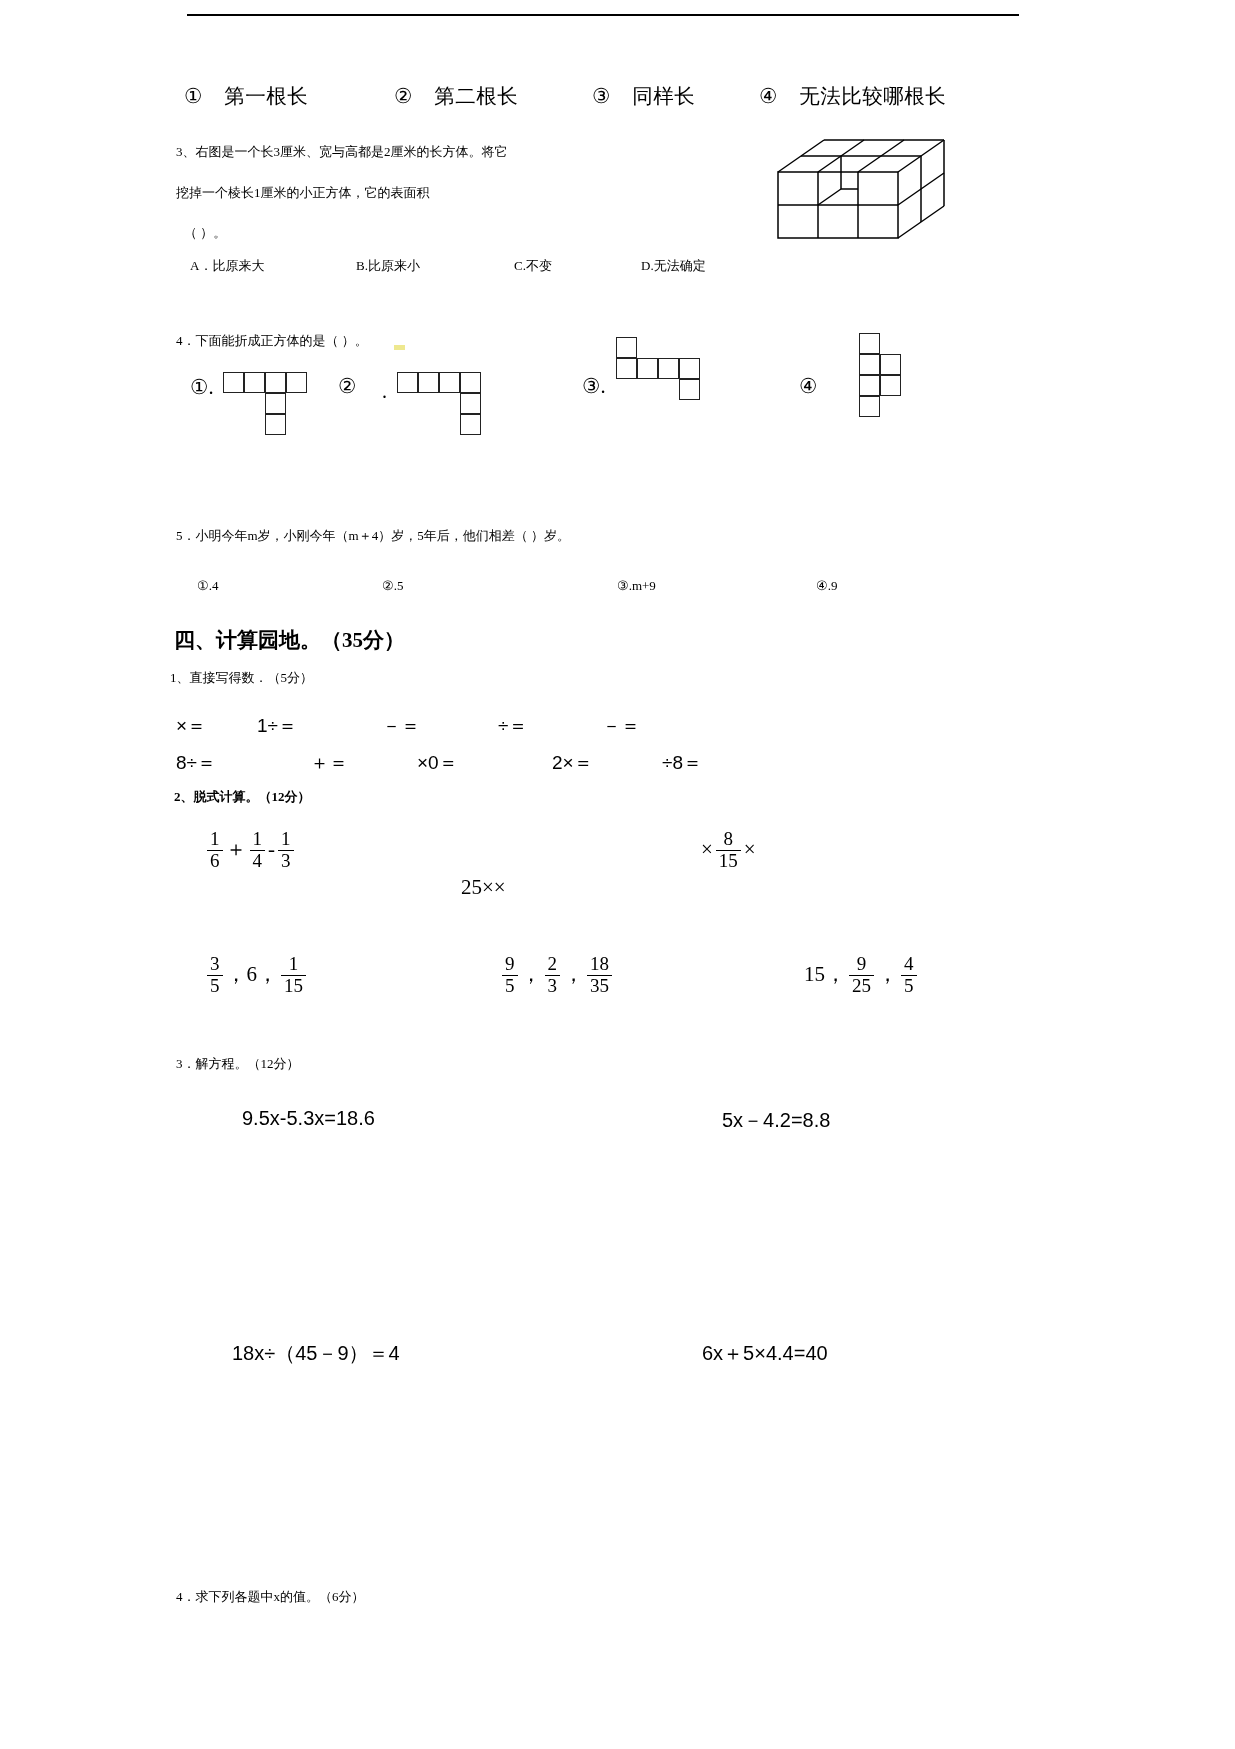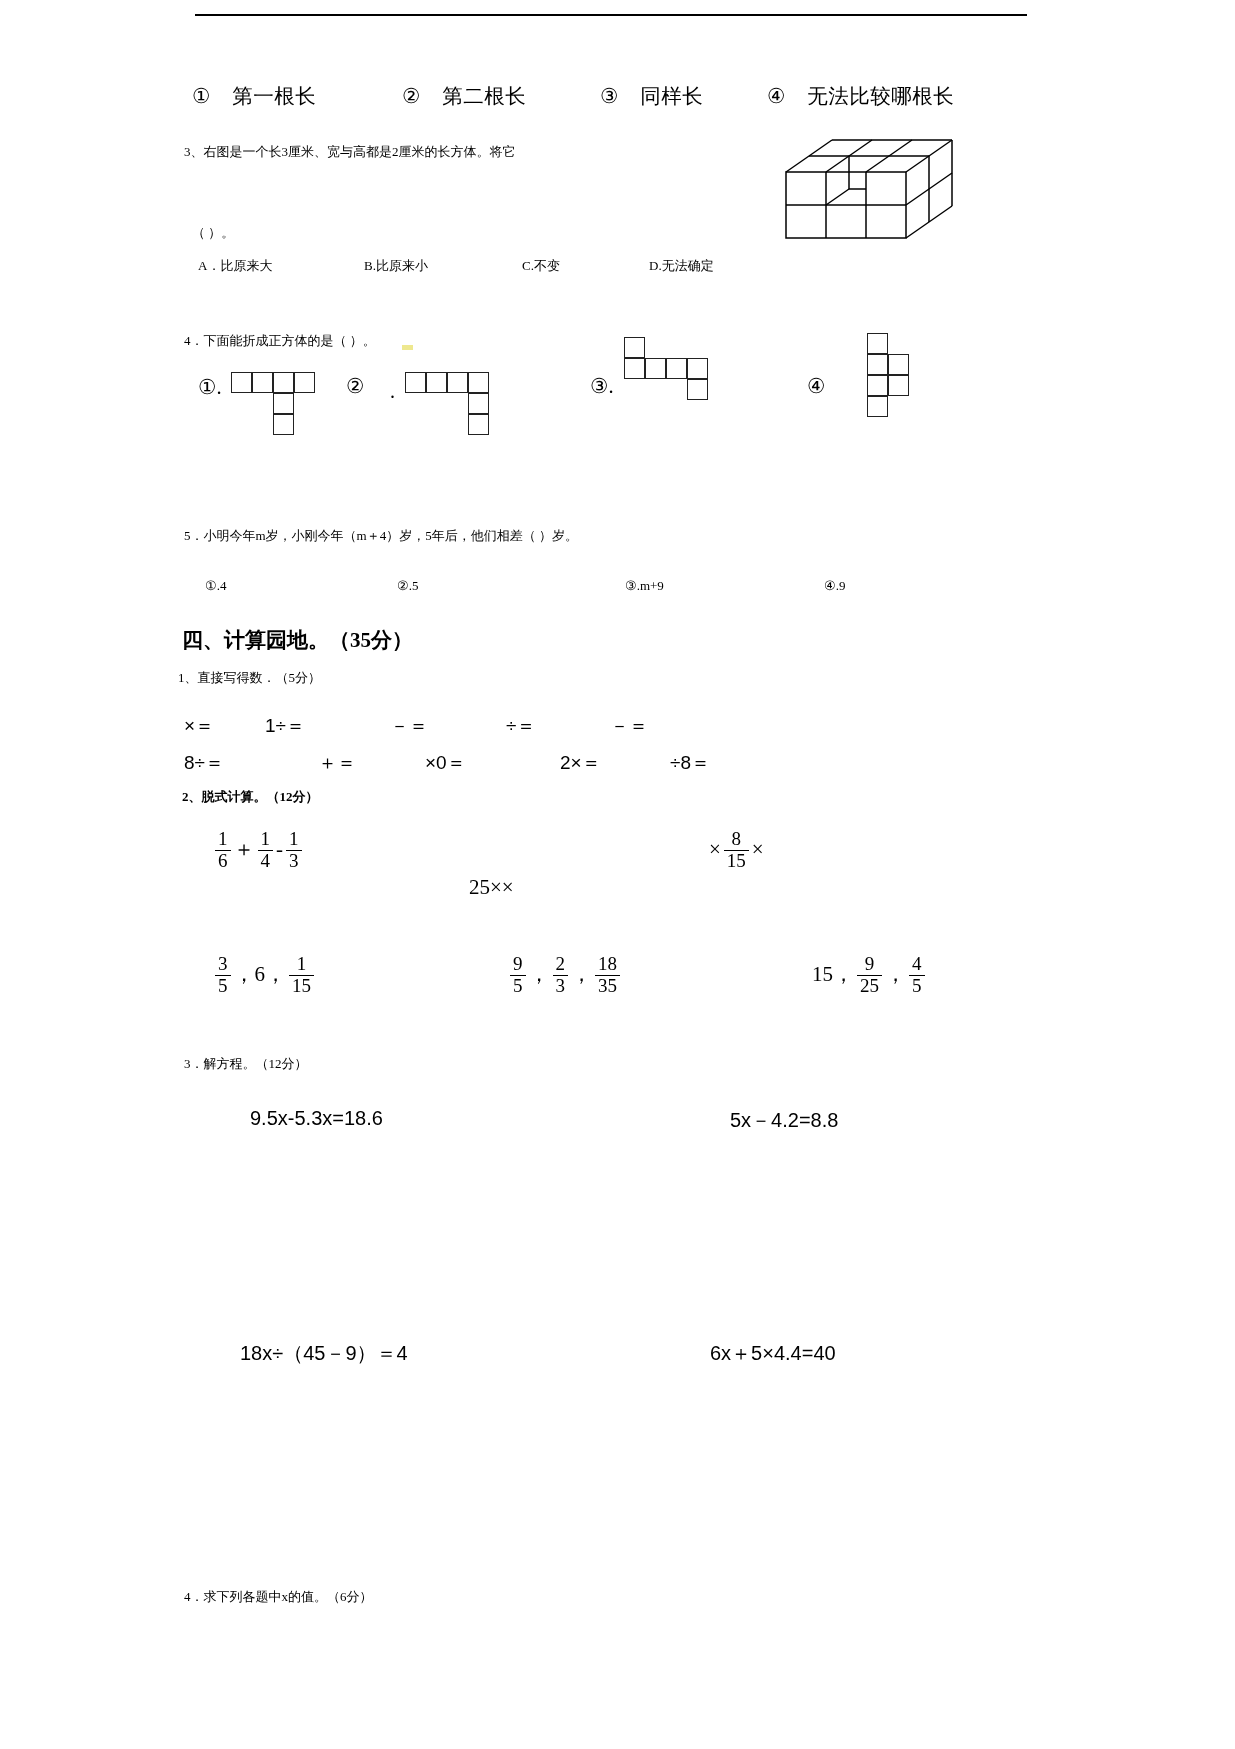--- a/index.html
+++ b/index.html
@@ -2,21 +2,21 @@
 <html><head>
 <meta charset="utf-8">
 <style>
   html,body{margin:0;padding:0;background:#fff;}
   body{
     width:1235px;height:1749px;position:relative;
     font-family:"Liberation Serif","DejaVu Serif",serif;
     color:#000;
     -webkit-font-smoothing:antialiased;
   }
-  .page{position:absolute;left:12px;top:0;width:1015px;height:1749px;overflow:hidden;}
+  .page{position:absolute;left:4px;top:0;width:1015px;height:1749px;overflow:hidden;}
 
   .rule{position:absolute;left:183px;top:14px;width:868px;height:0;border-top:2px solid #000;}
 
   .abs{position:absolute;white-space:nowrap;}
 
   .cn{font-family:"Liberation Serif","DejaVu Serif",serif;}
   .s20{font-size:13px;}
   .s21{font-size:21px;}
   .bold{font-weight:bold;}
 
@@ -65,20 +65,21 @@
     <span style="display:inline-block;width:10px;"></span>
     <span>同样长</span>
   </div>
   <div class="optrow cn" style="left:755px;top:82px;text-align:right;">
     <span>④</span>
     <span style="display:inline-block;width:10px;"></span>
     <span>无法比较哪根长</span>
   </div>
 
   <div class="abs cn s20" style="left:172px;top:143px;">3、右图是一个长3厘米、宽与高都是2厘米的长方体。将它</div>
+  <div class="abs cn s20" style="left:172px;top:184px;">挖掉一个棱长1厘米的小正方体，它的表面积</div>
   <div class="abs cn s20" style="left:180px;top:224px;">（        ）。</div>
 
   <div class="abs cn s20" style="left:186px;top:257px;">A．比原来大</div>
   <div class="abs cn s20" style="left:352px;top:257px;">B.比原来小</div>
   <div class="abs cn s20" style="left:510px;top:257px;">C.不变</div>
   <div class="abs cn s20" style="left:637px;top:257px;">D.无法确定</div>
 
   <div class="boxfig" style="left:762px;top:130px;">
     <svg width="190" height="130" viewBox="0 0 190 130">
       <g fill="none" stroke="#000" stroke-width="1.5" stroke-linejoin="miter">
@@ -149,21 +150,21 @@
     <div class="cell" style="left:0px;top:0px;width:21px;height:21px;"></div>
     <div class="cell" style="left:0px;top:21px;width:21px;height:21px;"></div>
     <div class="cell" style="left:21px;top:21px;width:21px;height:21px;"></div>
     <div class="cell" style="left:0px;top:42px;width:21px;height:21px;"></div>
     <div class="cell" style="left:21px;top:42px;width:21px;height:21px;"></div>
     <div class="cell" style="left:0px;top:63px;width:21px;height:21px;"></div>
   </div>
 
   <div class="abs cn s20" style="left:172px;top:527px;">5．小明今年m岁，小刚今年（m＋4）岁，5年后，他们相差（        ）岁。</div>
   <div class="abs cn s20" style="left:193px;top:578px;">①.4</div>
-  <div class="abs cn s20" style="left:378px;top:578px;margin-left:7px;">②.5</div>
+  <div class="abs cn s20" style="left:378px;top:578px;">②.5</div>
   <div class="abs cn s20" style="left:613px;top:578px;">③.m+9</div>
   <div class="abs cn s20" style="left:812px;top:578px;">④.9</div>
 
   <div class="abs cn s21 bold" style="left:170px;top:626px;">四、计算园地。（35分）</div>
   <div class="abs cn s20" style="left:166px;top:669px;">1、直接写得数．（5分）</div>
 
   <div class="abs mono" style="left:172px;top:713px;font-size:19px;">×＝</div>
   <div class="abs mono" style="left:253px;top:713px;font-size:19px;">1÷＝</div>
   <div class="abs mono" style="left:378px;top:713px;font-size:19px;">－＝</div>
   <div class="abs mono" style="left:494px;top:713px;font-size:19px;">÷＝</div>

